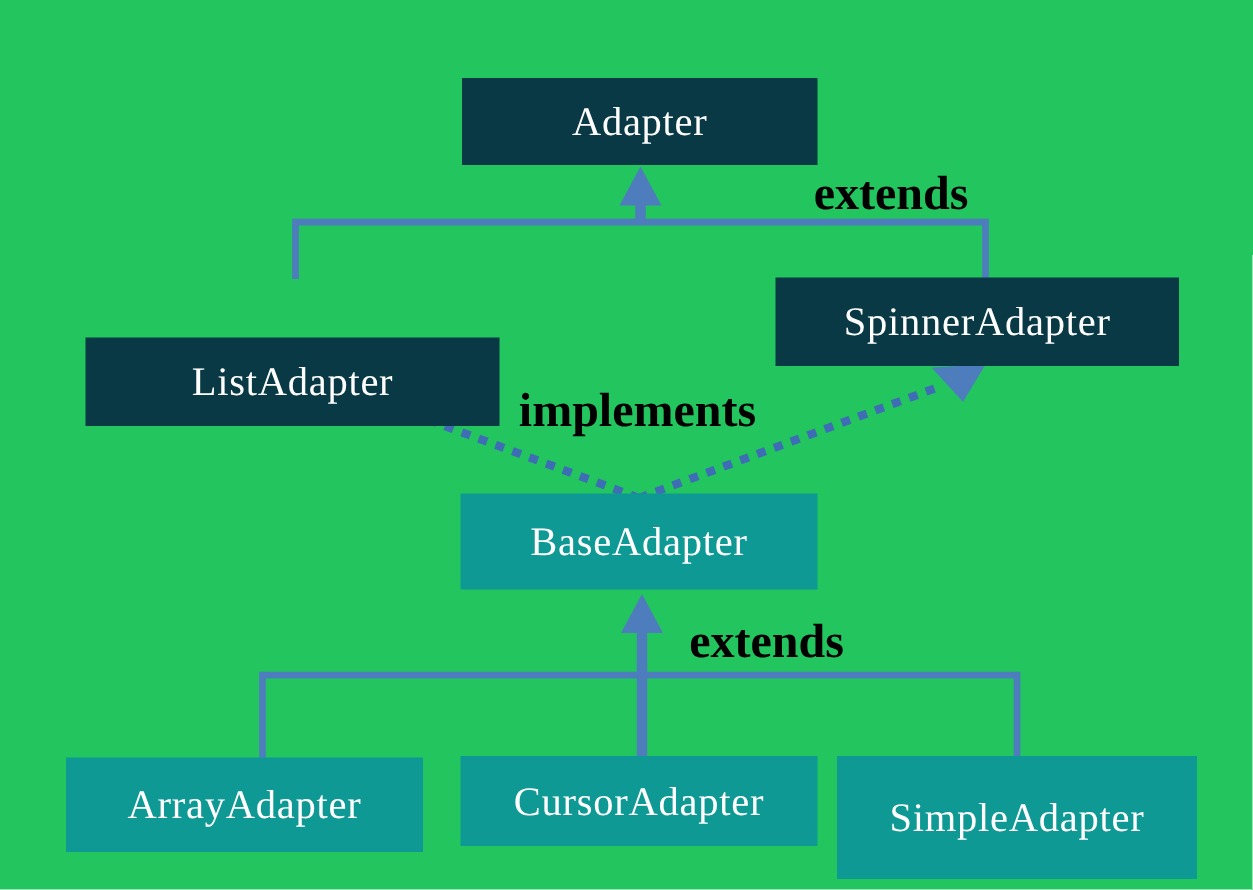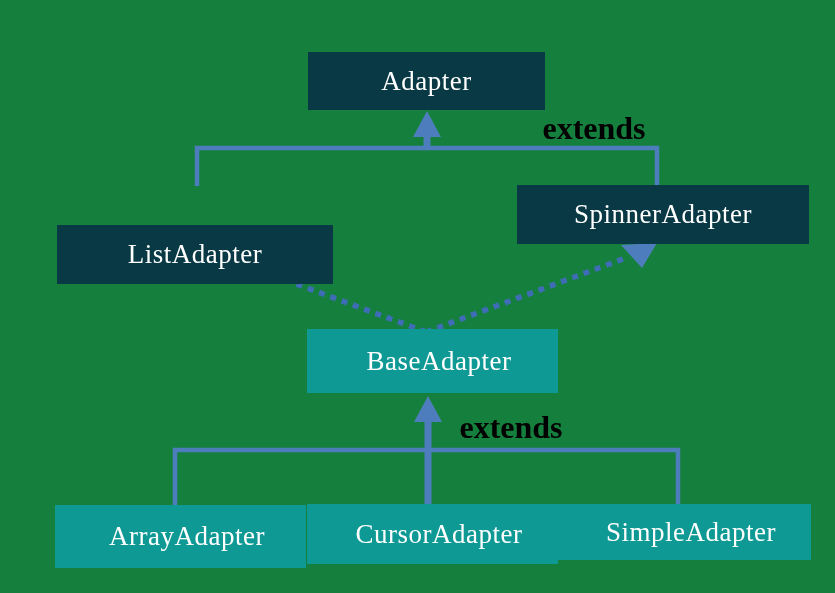--- a/index.html
+++ b/index.html
@@ -1,48 +1,48 @@
 <!DOCTYPE html>
 <html><head>
 <meta charset="utf-8">
 <style>
   html, body { margin: 0; padding: 0; background: #ffffff; }
   .canvas {
     position: relative;
     width: 835px;
     height: 593px;
-    background: #15803d;
+    background: #22c55e;
     font-family: "Liberation Serif", "DejaVu Serif", serif;
     overflow: hidden;
   }
   .connector-layer {
     position: absolute;
     left: 0; top: 0;
     width: 835px; height: 593px;
   }
   .node {
     position: absolute;
     display: flex;
     align-items: center;
     justify-content: center;
     color: #ffffff;
     font-size: 27px;
     letter-spacing: 0.5px;
     text-align: center;
   }
   .node.dark { background: #083945; }
-  .node.teal { background: #0F9995; padding-left: 13px; }
+  .node.teal { background: #0F9995; }
 
   .node-adapter        { left: 308px; top:  52px; width: 237px; height: 58px; }
   .node-list-adapter   { left:  57px; top: 185px; width: 276px; height: 59px; margin-top: 40px; }
-  .node-spinner-adapter{ left: 517px; top: 185px; width: 292px; height: 59px; }
+  .node-spinner-adapter{ left: 517px; top: 185px; width: 269px; height: 59px; }
   .node-base-adapter   { left: 307px; top: 329px; width: 238px; height: 64px; }
-  .node-array-adapter  { left:  55px; top: 505px; width: 238px; height: 63px; text-align: center; }
+  .node-array-adapter  { left:  44px; top: 505px; width: 238px; height: 63px; text-align: center; }
   .node-cursor-adapter { left: 307px; top: 504px; width: 238px; height: 60px; }
-  .node-simple-adapter { left: 558px; top: 504px; width: 240px; height: 56px; }
+  .node-simple-adapter { left: 558px; top: 504px; width: 240px; height: 82px; }
 
   .edge-label {
     position: absolute;
     color: #000000;
     font-weight: bold;
     font-size: 32px;
     text-align: center;
     line-height: 1;
     white-space: nowrap;
   }
@@ -94,15 +94,16 @@
 
   <div class="node teal node-cursor-adapter">
     <span>CursorAdapter</span>
   </div>
 
   <div class="node teal node-simple-adapter">
     <span>SimpleAdapter</span>
   </div>
 
   <div class="edge-label label-extends-top">extends</div>
+  <div class="edge-label label-implements">implements</div>
   <div class="edge-label label-extends-bottom">extends</div>
 
 </div>
 
 </body></html>

